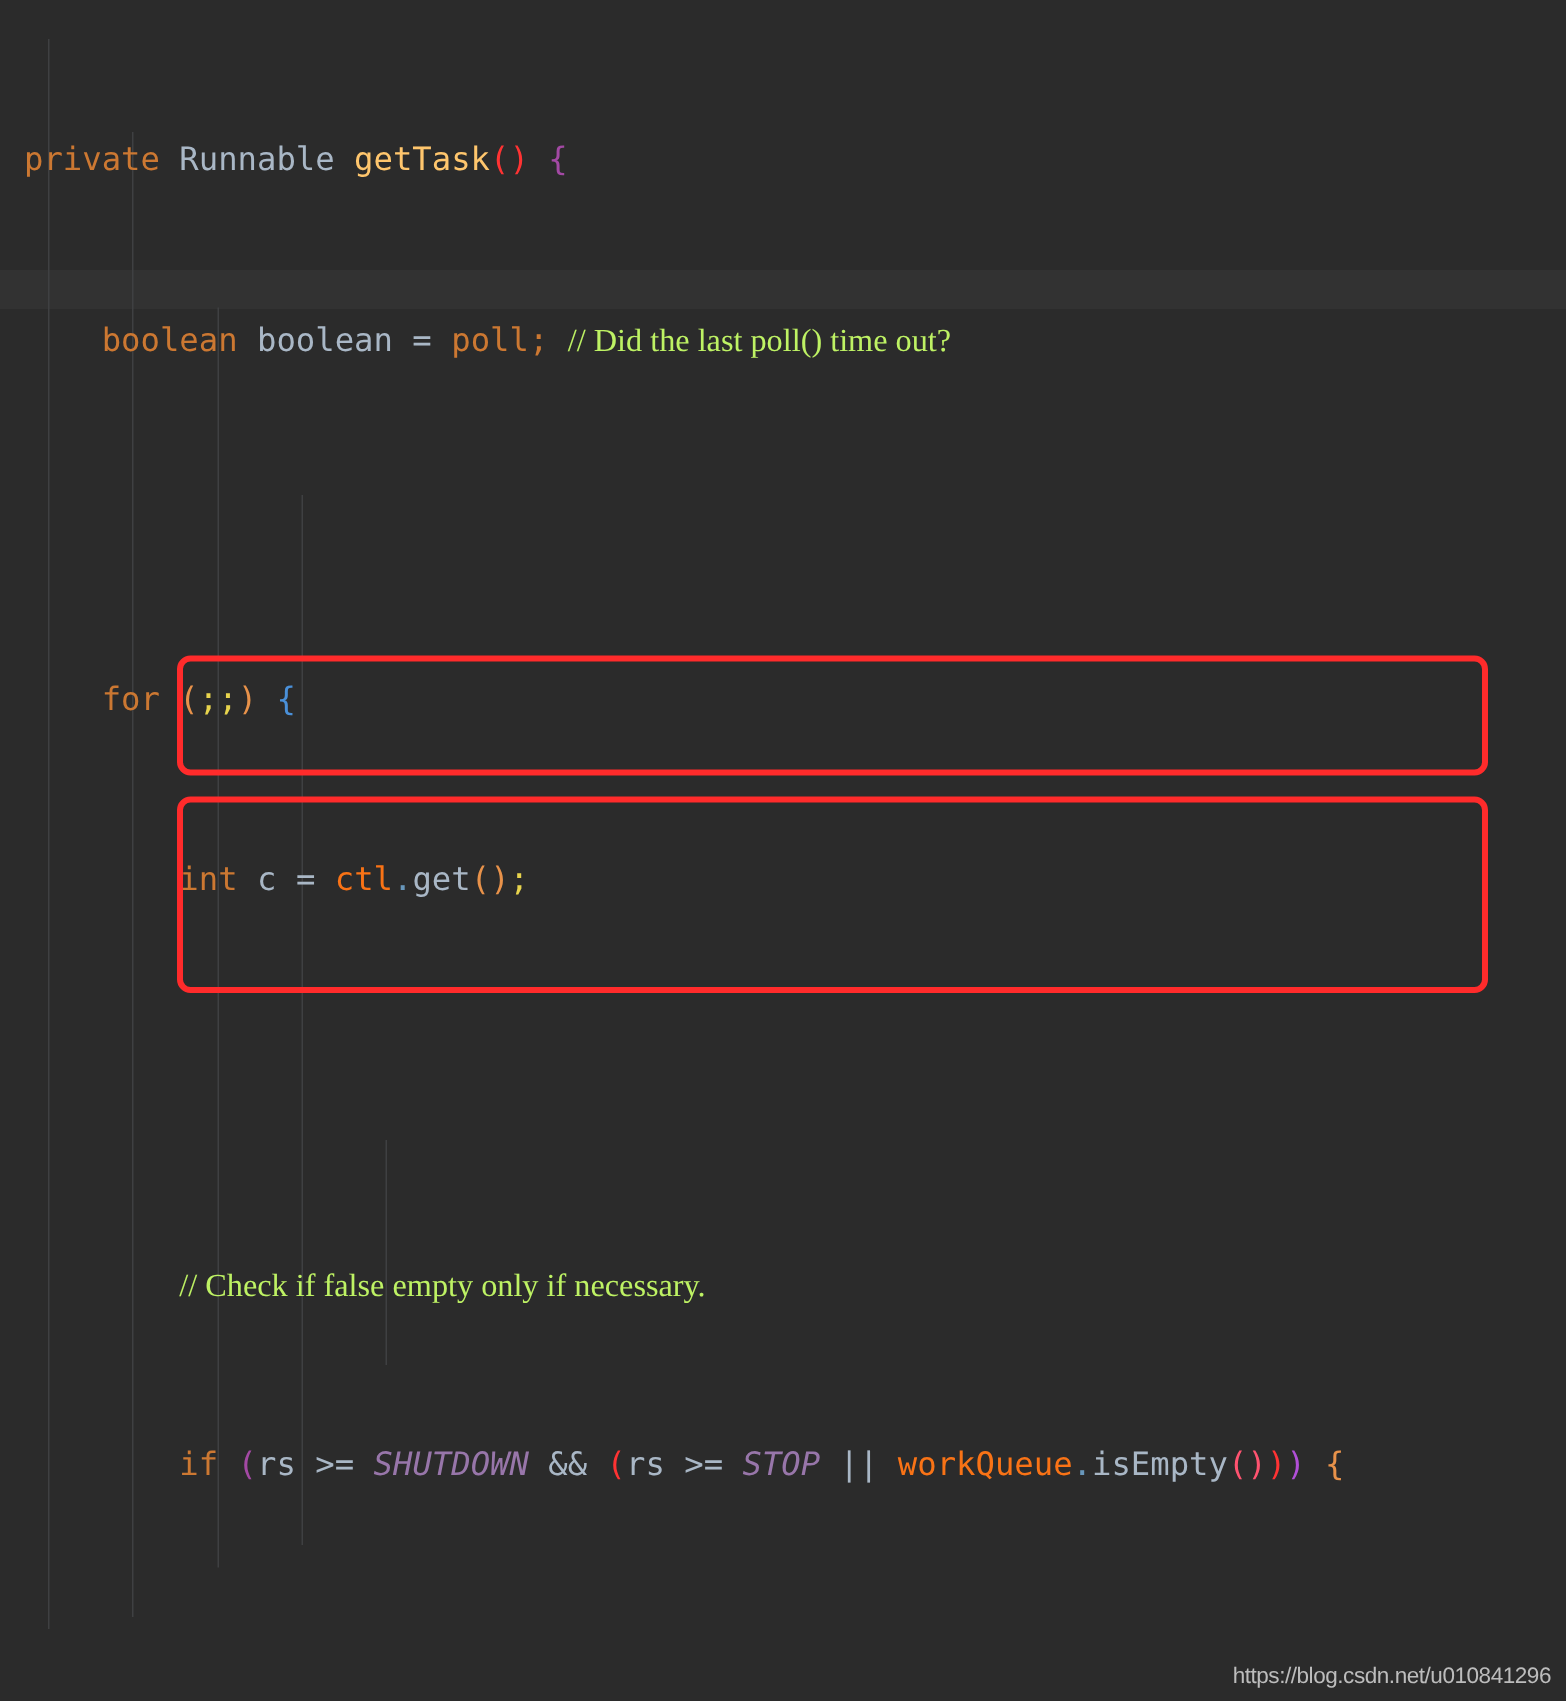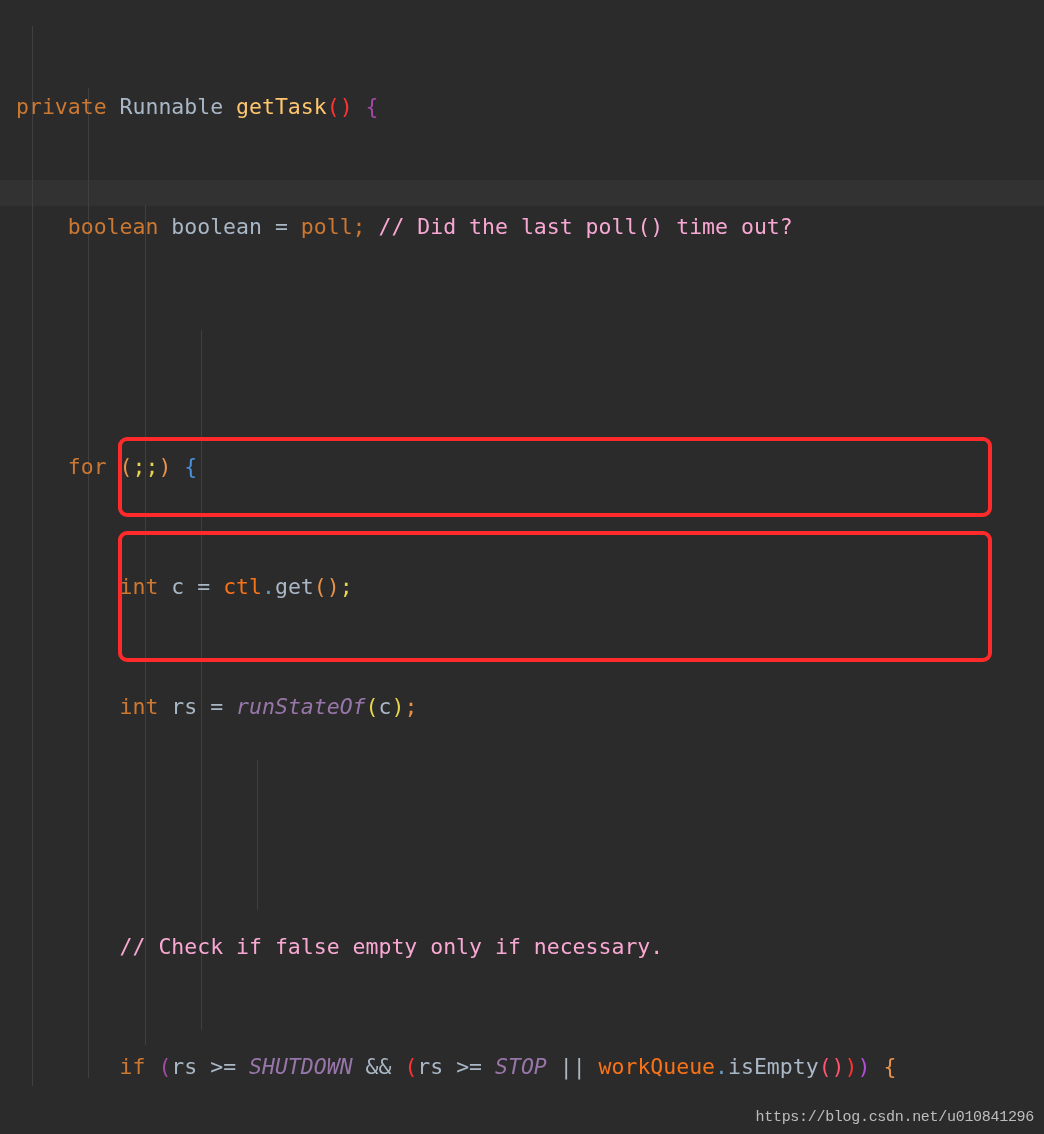--- a/index.html
+++ b/index.html
@@ -35,21 +35,21 @@
   }
   .line{height:30px;padding-left:16px;}
 
   
   .kw     {color:#cc7832;}
   .type   {color:#a9b7c6;}
   .plain  {color:#a9b7c6;}
   .mname  {color:#ffc66d;}
   .field  {color:#f97316;}
   .stat   {color:#9876aa;font-style:italic;}
-  .cmt    {color:#f9a8d4;}
+  .cmt    {color:#bef264;font-family:Liberation Serif, serif;}
   .dot    {color:#6897bb;}
   .p-red  {color:#ff3333;}
   .p-pink {color:#ff5370;}
   .p-mag  {color:#a349a4;}
   .p-magb {color:#b14fd8;}
   .p-or   {color:#e8924a;}
   .p-yel  {color:#e8d44d;}
   .p-blu  {color:#4a90d9;}
 
   
@@ -58,21 +58,21 @@
     border:4px solid #ff2b2b;
     border-radius:9px;
     pointer-events:none;
     box-sizing:border-box;
   }
 
   #watermark{
     position:absolute;
     right:10px;bottom:8px;
     color:#c9c9c9;
-    font-family:Liberation Mono, monospace;
+    font-family:Liberation Sans, sans-serif;
     font-size:15px;
     letter-spacing:-0.3px;
     opacity:.92;
   }
 </style>
 </head>
 <body>
 
 <div id="code-viewer">
 
@@ -91,21 +91,20 @@
     <div class="line"><span class="kw">private</span> <span class="type">Runnable</span> <span class="mname">getTask</span><span class="p-red">()</span> <span class="p-mag">{</span></div>
 
     <div class="line">    <span class="kw">boolean</span> <span class="plain">boolean</span> <span class="plain">=</span> <span class="kw">poll</span><span class="kw">;</span> <span class="cmt">// Did the last poll() time out?</span></div>
 
     <div class="line"> </div>
 
     <div class="line">    <span class="kw">for</span> <span class="p-or">(</span><span class="p-yel">;;</span><span class="p-or">)</span> <span class="p-blu">{</span></div>
 
     <div class="line">        <span class="kw">int</span> <span class="plain">c</span> <span class="plain">=</span> <span class="field">ctl</span><span class="dot">.</span><span class="plain">get</span><span class="p-or">()</span><span class="p-yel">;</span></div>
 
-    <div class="line">        <span class="kw">int</span> <span class="plain">rs</span> <span class="plain">=</span> <span class="stat">runStateOf</span><span class="p-yel">(</span><span class="plain">c</span><span class="p-yel">)</span><span class="p-or">;</span></div>
 
     <div class="line"> </div>
 
     <div class="line">        <span class="cmt">// Check if false empty only if necessary.</span></div>
 
     <div class="line">        <span class="kw">if</span> <span class="p-mag">(</span><span class="plain">rs &gt;= </span><span class="stat">SHUTDOWN</span><span class="plain"> &amp;&amp; </span><span class="p-red">(</span><span class="plain">rs &gt;= </span><span class="stat">STOP</span><span class="plain"> || </span><span class="field">workQueue</span><span class="dot">.</span><span class="plain">isEmpty</span><span class="p-pink">()</span><span class="p-red">)</span><span class="p-magb">)</span> <span class="p-or">{</span></div>
 
     
 
     

